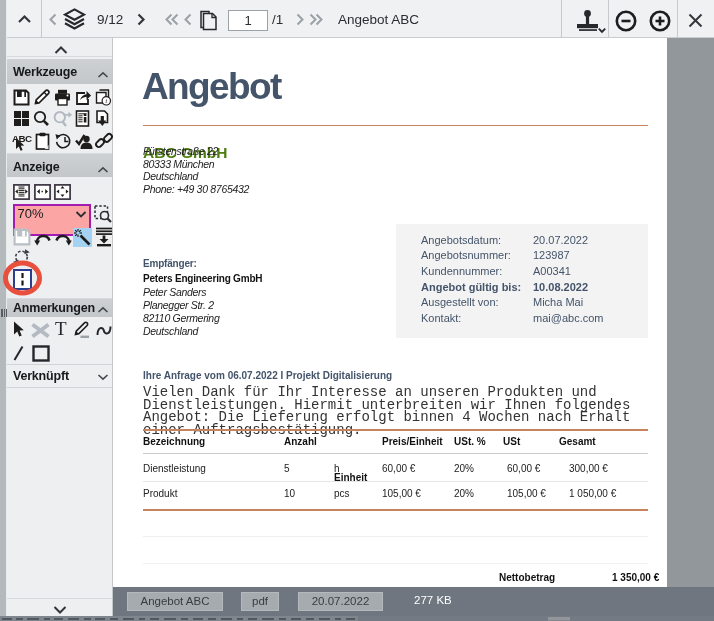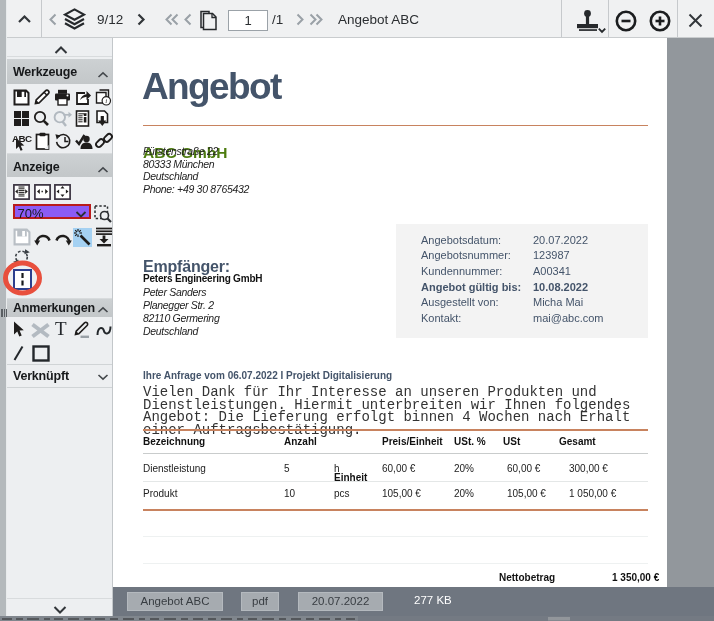--- a/index.html
+++ b/index.html
@@ -220,21 +220,21 @@
     <line x1="7.5" y1="7.5" x2="9.5" y2="7.5" stroke="#1f1d1c" stroke-width="1.4" stroke-dasharray="1.4,1.2"></line>
   </svg>
   <svg class="abs" style="left:47px;top:146px;" width="17" height="16" viewBox="0 0 17 16">
     <rect x="0.9" y="0.9" width="15.2" height="14.2" fill="#fff" stroke="#3a3340" stroke-width="1.7"></rect>
     <polygon points="8.5,2 10.5,4.6 6.5,4.6" fill="#1f1d1c"></polygon>
     <polygon points="8.5,13 10.5,10.4 6.5,10.4" fill="#1f1d1c"></polygon>
     <polygon points="2.5,7.5 5.1,5.5 5.1,9.5" fill="#1f1d1c"></polygon>
     <polygon points="14.5,7.5 11.9,5.5 11.9,9.5" fill="#1f1d1c"></polygon>
   </svg>
 
-  <div class="abs" style="left:5.5px;top:166px;width:78px;height:15px;background:#8b5cf6;border:2px solid #b91c1c;">
+  <div class="abs" style="left:5.5px;top:166px;width:78px;height:32px;background:#fca5a5;border:2px solid #a21caf;">
     <div class="abs" style="left:3px;top:0px;font-size:13px;color:#17191b;">70%</div>
     <svg class="abs" style="left:60px;top:4px;" width="12" height="9" viewBox="0 0 12 9">
         <polyline points="1.5,2 6,6.5 10.5,2" fill="none" stroke="#2b2e31" stroke-width="1.8"></polyline>
       </svg>
   </div>
   <svg class="abs" style="left:87px;top:167px;" width="19" height="18" viewBox="0 0 19 18">
     <rect x="1" y="1" width="12.5" height="12.5" fill="none" stroke="#2b2e31" stroke-width="1.5" stroke-dasharray="2.4,1.9"></rect>
     <circle cx="10.5" cy="10.5" r="4" fill="#edeff1" stroke="#2b2e31" stroke-width="1.6"></circle>
     <line x1="13.5" y1="13.5" x2="17" y2="17" stroke="#2b2e31" stroke-width="2.2"></line>
   </svg>
@@ -338,21 +338,21 @@
 </div>
 
 <div class="abs" style="left:113px;top:38px;width:554px;height:583px;background:#ffffff;"></div>
 <div class="abs" style="left:667px;top:38px;width:47px;height:583px;background:#92979c;"></div>
 
 <div class="abs" id="doc" style="left:113px;top:38px;width:554px;height:549px;overflow:hidden;">
   <div class="abs" style="left:29px;top:28px;font-size:37px;font-weight:bold;color:#44546a;letter-spacing:-1.6px;">Angebot</div>
   <div class="abs" style="left:30px;top:86.5px;width:505px;height:1.5px;background:#c8835f;"></div>
   <div class="abs" style="left:30px;top:106px;font-size:15.5px;font-weight:bold;color:#4d7c0f;">ABC GmbH</div>
   <div class="abs" style="left:30px;top:107px;font-size:10.5px;font-style:italic;color:#222;line-height:12.6px;letter-spacing:-0.3px;">Fürstenstraße 22<br>80333 München<br>Deutschland<br>Phone: +49 30 8765432</div>
-  <div class="abs" style="left:30px;top:219.5px;font-size:16px;font-weight:bold;color:#44546a;letter-spacing:-0.2px;">Empfänger:</div>
+  <div class="abs" style="left:30px;top:219.5px;font-size:10px;font-weight:bold;color:#44546a;letter-spacing:-0.2px;">Empfänger:</div>
   <div class="abs" style="left:30px;top:235px;font-size:10px;font-weight:bold;color:#111;letter-spacing:-0.2px;">Peters Engineering GmbH</div>
   <div class="abs" style="left:30px;top:247.5px;font-size:10.5px;font-style:italic;color:#222;line-height:13.1px;letter-spacing:-0.3px;">Peter Sanders<br>Planegger Str. 2<br>82110 Germering<br>Deutschland</div>
 
   <div class="abs" style="left:283px;top:186px;width:252px;height:114px;background:#f3f3f3;"></div>
   <div class="abs" style="left:308px;top:194.5px;font-size:11px;color:#44546a;line-height:15.7px;">Angebotsdatum:<br>Angebotsnummer:<br>Kundennummer:<br><b>Angebot gültig bis:</b><br>Ausgestellt von:<br>Kontakt:</div>
   <div class="abs" style="left:420px;top:194.5px;font-size:11px;color:#44546a;line-height:15.7px;">20.07.2022<br>123987<br>A00341<br><b>10.08.2022</b><br>Micha Mai<br>mai@abc.com</div>
 
   <div class="abs" style="left:30px;top:332px;font-size:10px;font-weight:bold;color:#44546a;">Ihre Anfrage vom 06.07.2022 I Projekt Digitalisierung</div>
   <div class="abs" style="left:30px;top:348px;font-size:14px;color:#333;line-height:12.6px;font-family:Liberation Mono, monospace;">Vielen Dank für Ihr Interesse an unseren Produkten und Dienstleistungen. Hiermit unterbreiten wir Ihnen folgendes<br>Angebot: Die Lieferung erfolgt binnen 4 Wochen nach Erhalt einer Auftragsbestätigung.</div>
 

